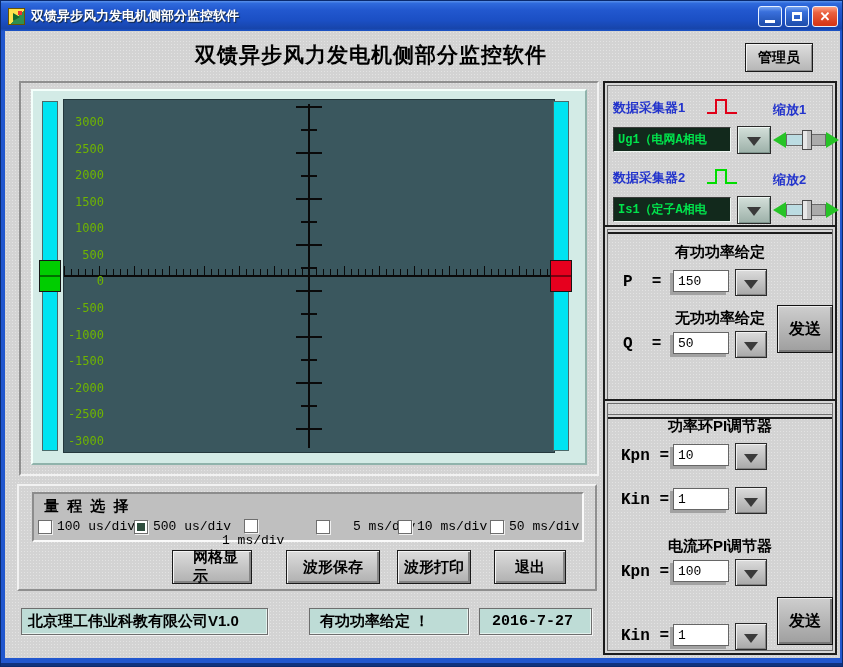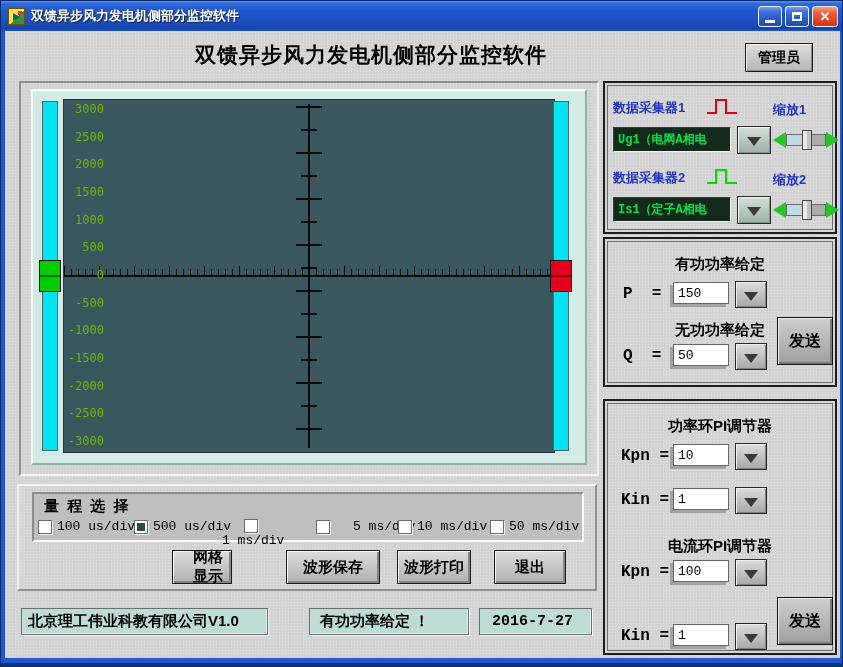--- a/index.html
+++ b/index.html
@@ -38,38 +38,38 @@
   .scope-outer{position:absolute;left:18px;top:80px;width:580px;height:395px;border:2px solid;border-color:#8f8f8f #f2f2f2 #f2f2f2 #8f8f8f;box-sizing:border-box;}
   .scope-frame{position:absolute;left:10px;top:6px;width:556px;height:376px;background:#d3ebe6;
     border:2px solid;border-color:#f4fffb #8fb3ab #8fb3ab #f4fffb;box-sizing:border-box;}
   .vtrack{position:absolute;top:10px;width:16px;height:350px;background:#00e4f2;border:1px solid #4a6a6a;box-sizing:border-box;}
   .vtrack.left{left:9px;} .vtrack.right{right:16px;}
   .vhandle{position:absolute;top:169px;width:22px;height:32px;border:1px solid #161616;box-sizing:border-box;}
   .vhandle::after{content:'';position:absolute;left:0;right:0;top:14px;height:2px;background:rgba(0,0,0,0.45);}
   .vhandle.green{left:6px;background:#00cd00;}
   .vhandle.red{right:13px;background:#e6001e;}
   .plot{position:absolute;left:30px;top:8px;width:492px;height:354px;background:#3a575e;border:1px solid #24383d;box-sizing:border-box;}
-  .ylabels{position:absolute;left:4px;top:3px;bottom:5px;width:36px;display:flex;flex-direction:column;justify-content:space-between;align-items:flex-end;}
+  .ylabels{position:absolute;left:4px;top:16px;bottom:5px;width:36px;display:flex;flex-direction:column;justify-content:space-between;align-items:flex-end;}
   .ylabels span{color:#6fb400;font-family:"DejaVu Sans Mono","Liberation Mono",monospace;font-size:12px;line-height:1;}
   .haxis{position:absolute;left:0;right:0;top:calc(50% - 1px);height:2px;background:#0a0a0a;}
   .hticks-minor{position:absolute;left:0;right:0;top:calc(50% - 7px);height:6px;
     background:repeating-linear-gradient(90deg,#0a0a0a 0 1px,rgba(0,0,0,0) 1px 7px);}
   .hticks-major{position:absolute;left:0;right:0;top:calc(50% - 10px);height:9px;
     background:repeating-linear-gradient(90deg,#0a0a0a 0 1px,rgba(0,0,0,0) 1px 35px);}
   .vaxis{position:absolute;top:4px;bottom:4px;left:calc(50% - 1px);width:2px;background:#0a0a0a;}
   .vticks-minor{position:absolute;top:6px;bottom:6px;left:calc(50% - 8px);width:16px;
     background:repeating-linear-gradient(180deg,#0a0a0a 0 2px,rgba(0,0,0,0) 2px 23px);}
   .vticks-major{position:absolute;top:6px;bottom:6px;left:calc(50% - 13px);width:26px;
     background:repeating-linear-gradient(180deg,#0a0a0a 0 2px,rgba(0,0,0,0) 2px 46px);}
 
   
   .panel3d{position:absolute;left:602px;width:234px;border:2px solid #1c1c1c;
     box-shadow:inset 0 0 0 2px #d6d6d6,inset 0 0 0 3px #6e6e6e;box-sizing:border-box;}
   .p-collectors{top:80px;height:153px;}
-  .p-power{top:236px;height:150px;}
+  .p-power{top:224px;height:194px;}
   .p-pi{top:398px;height:256px;}
 
   .blue-label{position:absolute;color:#2233cc;font-size:13px;font-weight:bold;white-space:nowrap;}
   .pulse{position:absolute;width:36px;height:22px;}
   .ch-display{position:absolute;left:8px;width:118px;height:25px;background:#12291c;color:#00e44c;
     font-family:"Liberation Mono","DejaVu Sans Mono",monospace;font-size:12px;font-weight:bold;
     border:1px solid;border-color:#3c3c3c #eef4f0 #eef4f0 #3c3c3c;box-sizing:border-box;
     display:flex;align-items:center;padding-left:4px;white-space:nowrap;overflow:hidden;}
   .ch-dd{position:absolute;left:132px;width:32px;height:26px;background:linear-gradient(180deg,#d4e0da,#9cb0a8);
     border:1px solid #2a2a2a;box-shadow:inset 1px 1px 0 #eef6f2,inset -1px -1px 0 #7e948c;
@@ -274,21 +274,21 @@
       </div>
       <div class="cb-item" style="left:364px;">
         <span class="cb"></span>
         <span class="cb-label">10 ms/div</span>
       </div>
       <div class="cb-item" style="left:456px;">
         <span class="cb"></span>
         <span class="cb-label">50 ms/div</span>
       </div>
     </div>
-    <div class="gbtn" style="left:153px;width:60px;padding-left:20px;">网格显示</div>
+    <div class="gbtn" style="left:153px;width:80px;padding-left:20px;">网格显示</div>
     <div class="gbtn" style="left:267px;width:94px;font-family:Liberation Mono, monospace;">波形保存</div>
     <div class="gbtn" style="left:378px;width:74px;">波形打印</div>
     <div class="gbtn" style="left:475px;width:72px;">退出</div>
   </div>
 
   <div class="status-box sb-company">北京理工伟业科教有限公司V1.0</div>
   <div class="status-box sb-message">有功功率给定 ！</div>
   <div class="status-box sb-date">2016-7-27</div>
 
 </div>

